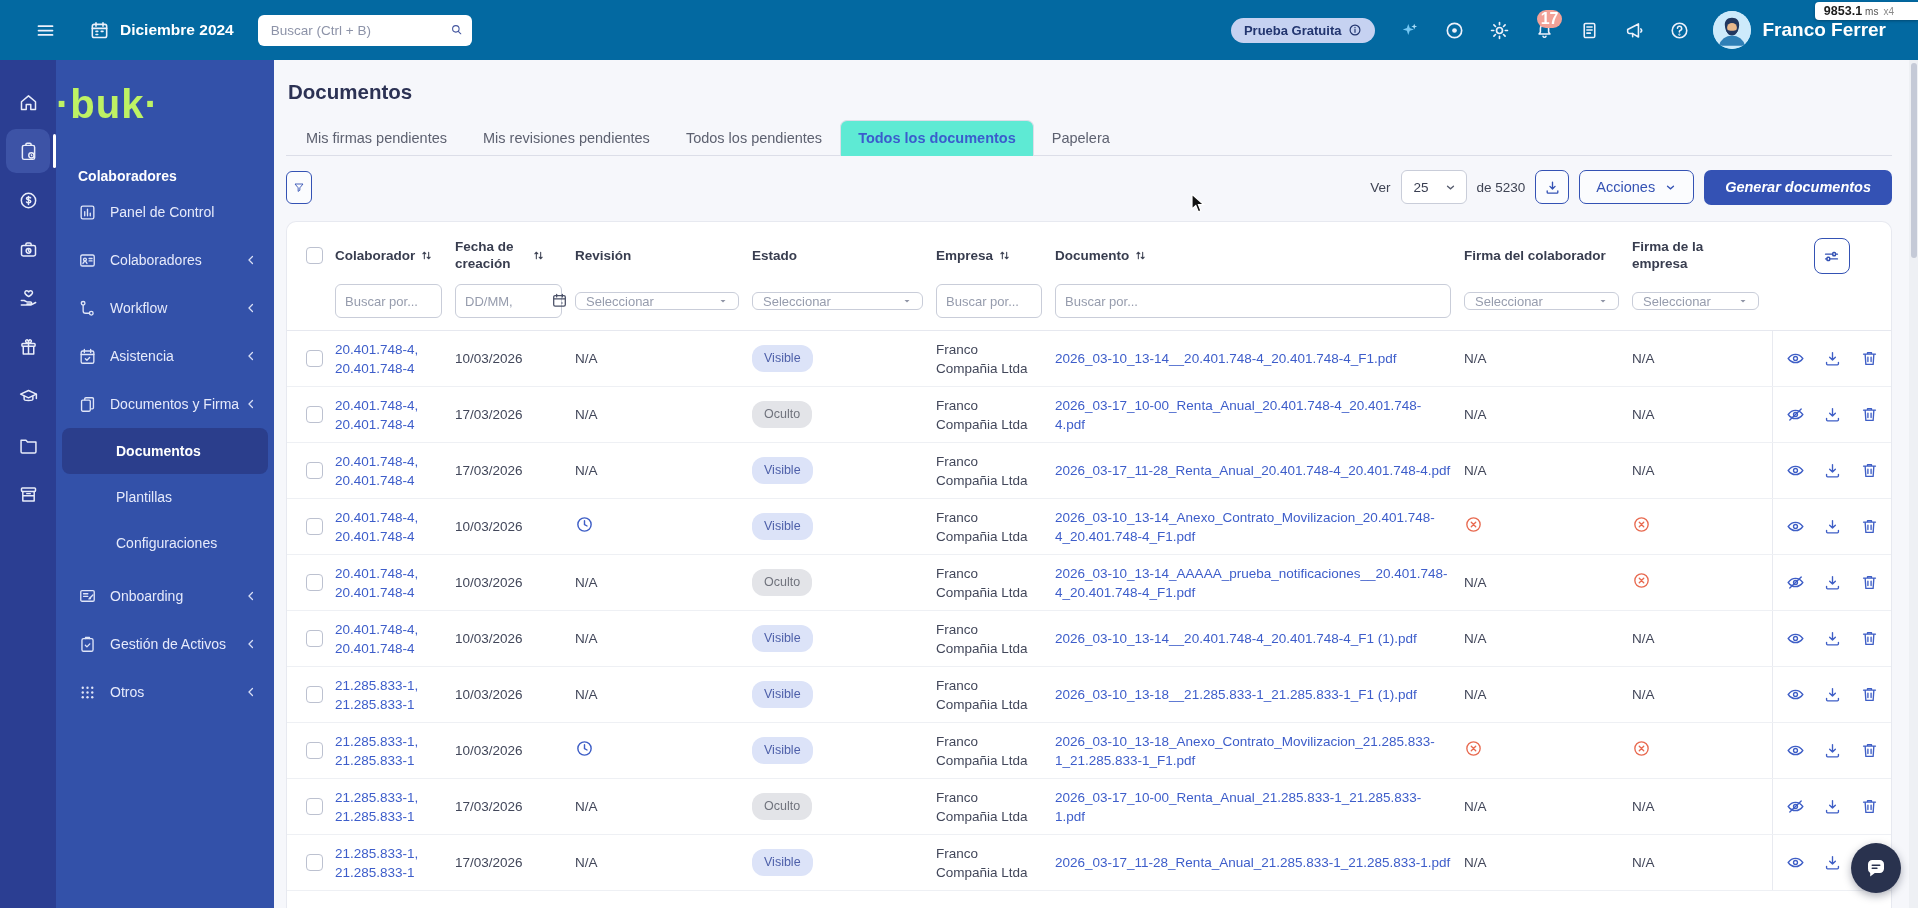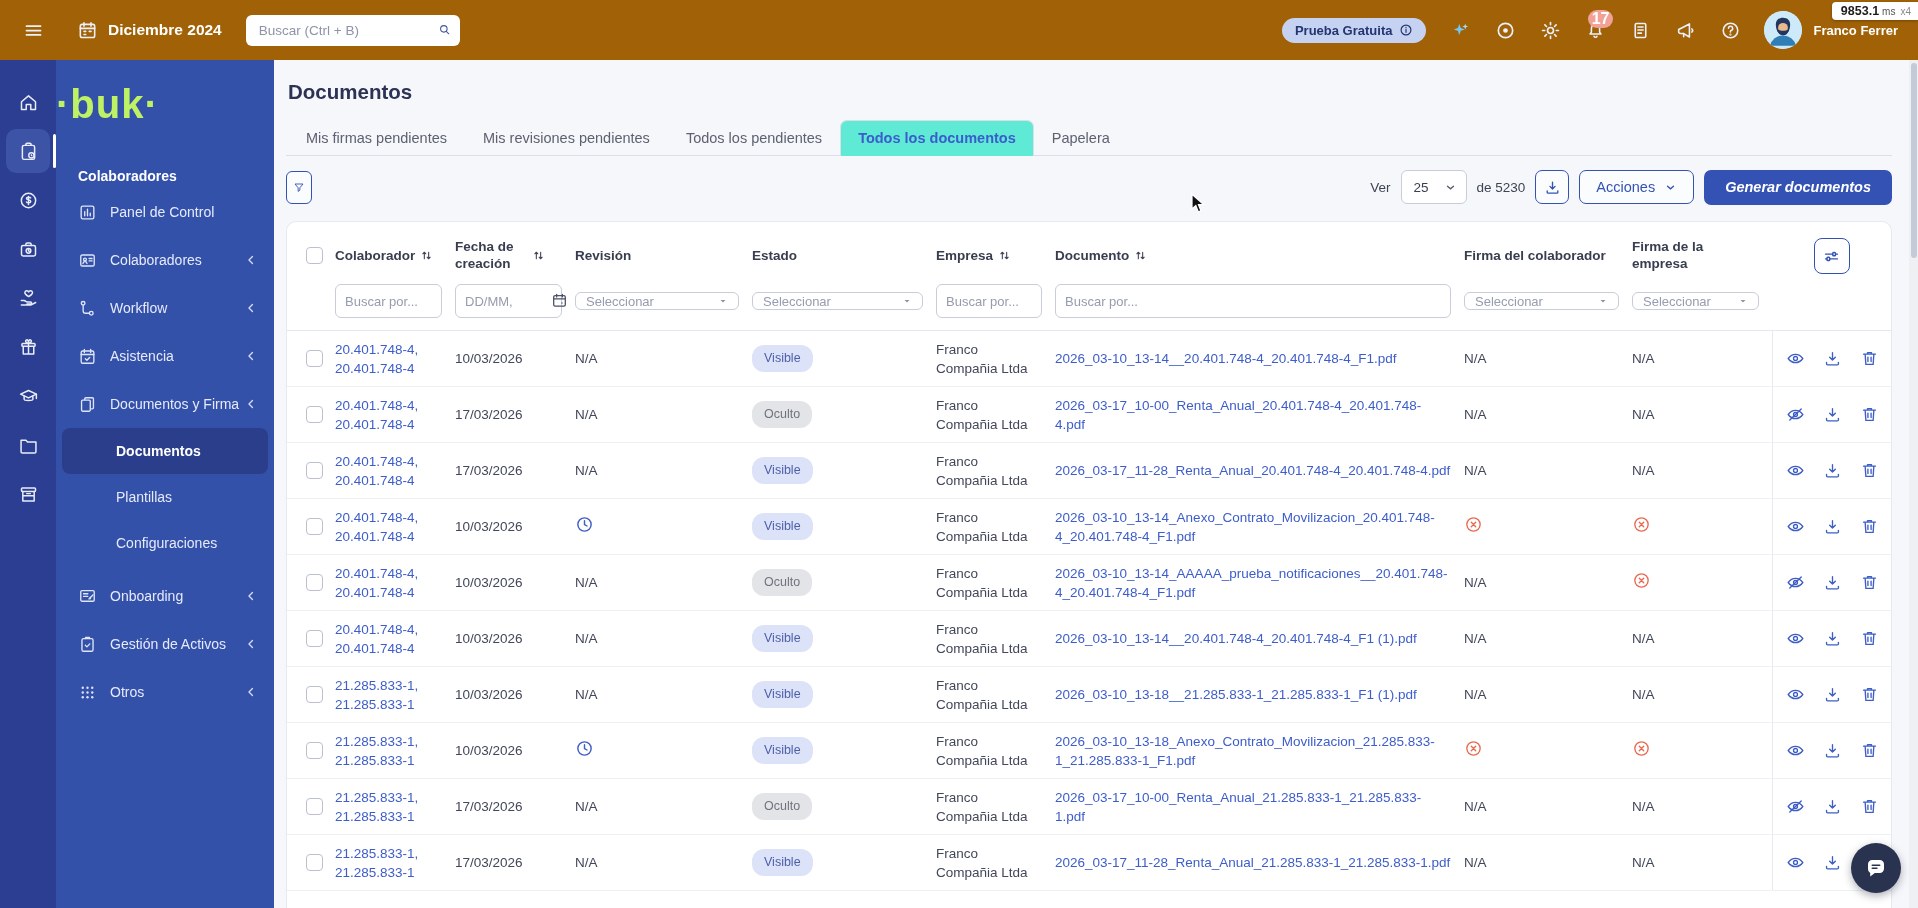--- a/index.html
+++ b/index.html
@@ -1,36 +1,36 @@
 <!DOCTYPE html>
 <html><head>
 <meta charset="utf-8">
 <style>
   html,body{margin:0;padding:0;background:#dfe1ea;}
   *{box-sizing:border-box;font-family:"Liberation Sans","DejaVu Sans",sans-serif;}
   #app{position:relative;width:1918px;height:908px;overflow:hidden;background:#f6f7fb;}
 
   
-  .topbar{position:absolute;top:0;left:0;width:100%;height:60px;background:#a16207;display:flex;align-items:center;padding:0 14px;z-index:40;}
+  .topbar{position:absolute;top:0;left:0;width:100%;height:60px;background:#0369a1;display:flex;align-items:center;padding:0 26px;z-index:40;}
   .tb-ic{color:#eef1fb;width:22px;height:22px;display:inline-flex;align-items:center;justify-content:center;cursor:pointer;}
   .tb-ic svg{width:21px;height:21px;}
   .hamburger{margin-left:8px;}
   .month-wrap{display:flex;align-items:center;gap:10px;margin-left:32px;color:#fff;font-weight:700;font-size:15.5px;}
   .searchbox{margin-left:24px;width:214px;height:31px;background:#fff;border-radius:6px;display:flex;align-items:center;padding:0 9px 0 11px;}
   .searchbox input{border:none;outline:none;flex:1;font-size:13.5px;color:#3a3f52;background:transparent;}
   .searchbox input::placeholder{color:#8d93a8;}
   .searchbox .sic{color:#44569f;width:17px;height:17px;}
   .tb-right{margin-left:auto;display:flex;align-items:center;gap:23px;padding-right:6px;}
   .trial-pill{display:flex;align-items:center;gap:7px;background:#c6d2f1;color:#22356f;font-size:13px;font-weight:600;border-radius:14px;padding:5px 13px;cursor:pointer;}
   .trial-pill svg{width:14px;height:14px;}
   .bell-wrap{position:relative;}
   .bell-badge{position:absolute;top:-9px;right:-7px;background:#f2a197;color:#fff;font-size:16px;font-weight:700;border-radius:9px;min-width:18px;height:18px;display:flex;align-items:center;justify-content:center;padding:0 4px;}
   .avatar{width:38px;height:38px;border-radius:50%;overflow:hidden;background:#cdeafb;cursor:pointer;flex:none;}
-  .user-name{color:#fff;font-size:13px;font-weight:700;margin-left:-12px;}
-  .perf-overlay{position:absolute;top:2px;right:0;background:#fff;border-radius:4px 0 0 4px;box-shadow:0 1px 3px rgba(0,0,0,.3);padding:2px 7px 2px 9px;display:flex;align-items:baseline;gap:3px;z-index:60;}
+  .user-name{color:#fff;font-size:19px;font-weight:700;margin-left:-12px;}
+  .perf-overlay{position:absolute;top:2px;right:0;background:#fff;border-radius:4px 0 0 4px;box-shadow:0 1px 3px rgba(0,0,0,.3);padding:2px 24px 2px 9px;display:flex;align-items:baseline;gap:3px;z-index:60;}
   .perf-v{font-size:12.5px;font-weight:700;color:#1c1c1c;}
   .perf-u{font-size:10px;color:#555;}
   .perf-m{font-size:10px;color:#8a8a8a;margin-left:2px;}
 
   
   .sidebar{position:absolute;top:60px;left:0;width:274px;bottom:0;background:#3351a9;z-index:30;}
   .rail{position:absolute;top:0;left:0;width:56px;bottom:0;background:#2b3e92;padding-top:20px;display:flex;flex-direction:column;align-items:center;}
   .rail-item{width:44px;height:44px;margin-bottom:5px;border-radius:10px;display:flex;align-items:center;justify-content:center;color:#e9edfa;cursor:pointer;position:relative;}
   .rail-item svg{width:21px;height:21px;}
   .rail-item.active{background:#3d53a6;}

